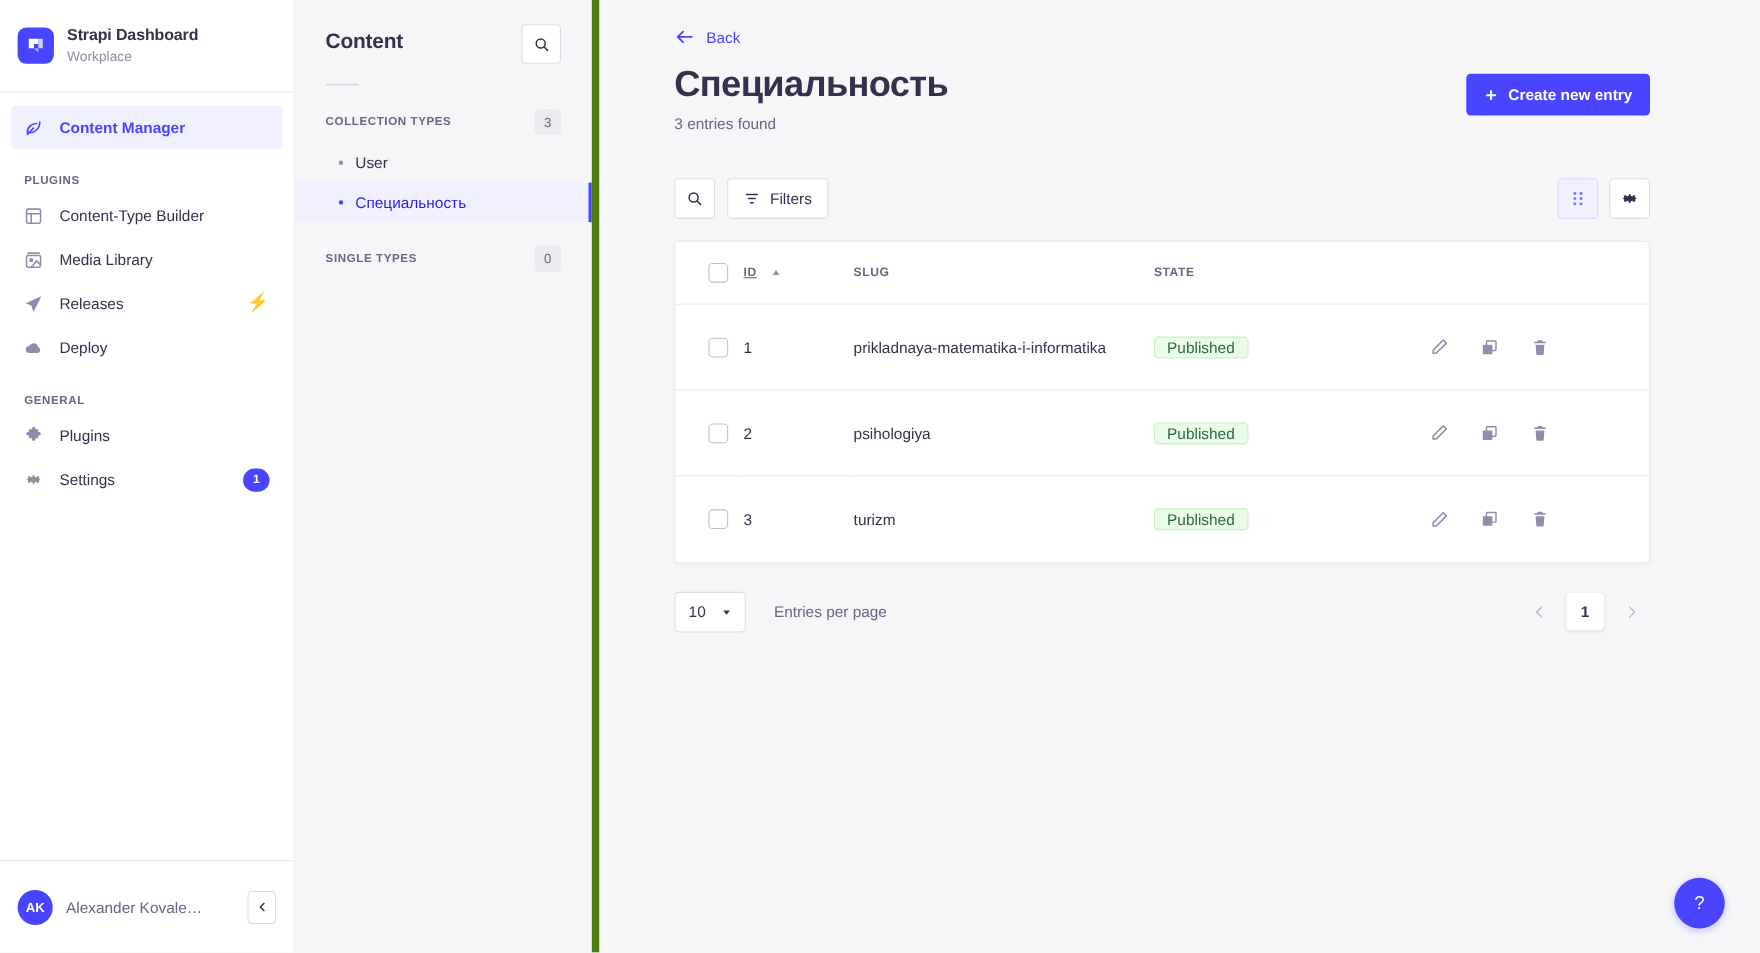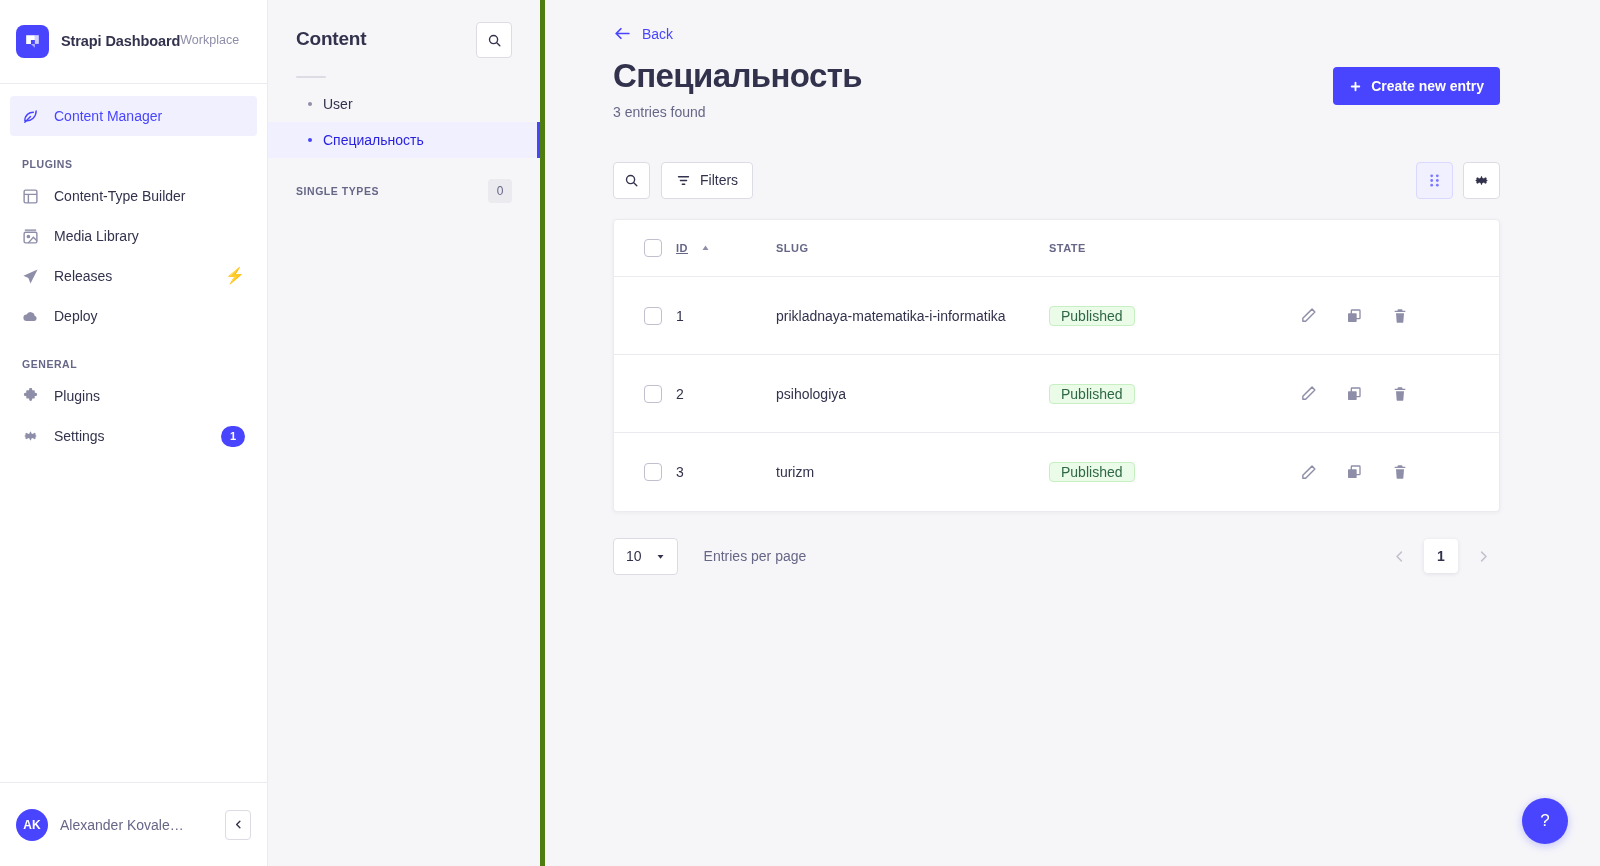--- a/index.html
+++ b/index.html
@@ -19,31 +19,31 @@
     display: flex; flex-direction: column; flex: 0 0 268px;
   }
   .brand {
     height: 84px; display: flex; align-items: center; gap: 12px;
     padding: 0 16px; border-bottom: 1px solid #eaeaef; flex: 0 0 84px;
   }
   .brand-logo {
     width: 33px; height: 33px; border-radius: 8px; background: #4945ff;
     display: flex; align-items: center; justify-content: center; flex: 0 0 33px;
   }
-  .brand-text { display: flex; justify-content: center; }
+  .brand-text { display: flex; flex-direction: column; justify-content: center; }
   .brand-title { font-size: 14.5px; font-weight: bold; color: #32324d; line-height: 1.35; letter-spacing: -0.1px;}
   .brand-sub { font-size: 12.5px; color: #8e8ea9; line-height: 1.35; }
 
   .nav-scroll { flex: 1 1 auto; padding: 12px 10px 0 10px; overflow: hidden;}
   .nav-item {
     display: flex; align-items: center; gap: 15px;
     height: 40px; padding: 0 12px; border-radius: 4px;
     color: #32324d; font-size: 14px; cursor: pointer; position: relative;
   }
-  .nav-item.active { background: #f0f0ff; color: #4945ff; font-weight: normal; }
+  .nav-item.active { background: #f0f0ff; color: #4945ff; font-weight: bold; }
   .nav-item .ni-icon { width: 17px; height: 17px; display:flex; align-items:center; justify-content:center; flex: 0 0 17px; }
   .nav-item .ni-label { flex: 1 1 auto; white-space: nowrap; }
   .nav-section {
     font-size: 10.5px; font-weight: bold; letter-spacing: 0.55px;
     color: #666687; text-transform: uppercase; padding: 0 12px;
     margin-top: 22px; margin-bottom: 6px;
   }
   .nav-section:first-child { margin-top: 14px; }
   .badge-num {
     background: #4945ff; color: #fff; font-size: 11px; font-weight: bold;
@@ -64,21 +64,21 @@
   .user-name { font-size: 14px; color: #666687; flex: 1 1 auto; white-space: nowrap; overflow: hidden; }
   .collapse-btn {
     width: 26px; height: 30px; border: 1px solid #dcdce4; border-radius: 4px;
     background: #fff; display: flex; align-items: center; justify-content: center;
     cursor: pointer; flex: 0 0 26px;
   }
 
   
   .contentpanel {
     width: 277px; flex: 0 0 277px; height: 866px; background: #f6f6f9;
-    border-right: 5px solid #4d7c0f; padding: 0 0 0 0;
+    border-right: 7px solid #4d7c0f; padding: 0 0 0 0;
   }
   .cp-head { padding: 22px 28px 0 28px; display: flex; align-items: flex-start; justify-content: space-between; }
   .cp-title { font-size: 19px; font-weight: bold; color: #32324d; letter-spacing: -0.2px; padding-top: 6px;}
   .cp-search-btn {
     width: 36px; height: 36px; border: 1px solid #dcdce4; border-radius: 4px;
     background: #fff; display: flex; align-items: center; justify-content: center; cursor: pointer;
   }
   .cp-divider { width: 30px; height: 2px; background: #dcdce4; margin: 18px 0 0 28px; border-radius: 2px; }
   .cp-section {
     display: flex; align-items: center; justify-content: space-between;
@@ -302,20 +302,24 @@
       <div class="cp-title">Content</div>
       <div class="cp-search-btn">
         <svg width="15" height="15" viewBox="0 0 24 24" fill="none" stroke="#32324d" stroke-width="2.2" stroke-linecap="round">
             <circle cx="10.5" cy="10.5" r="6.5"></circle>
             <path d="M16 16l4.5 4.5"></path>
           </svg>
       </div>
     </div>
     <div class="cp-divider"></div>
 
+    <div class="cp-section">
+      <span class="cp-section-label">COLLECTION TYPES</span>
+      <span class="cp-count">3</span>
+    </div>
 
     <div class="cp-list">
       <div class="cp-item">
         <span class="dot"></span>
         <span>User</span>
       </div>
       <div class="cp-item active">
         <span class="dot"></span>
         <span>Специальность</span>
       </div>

